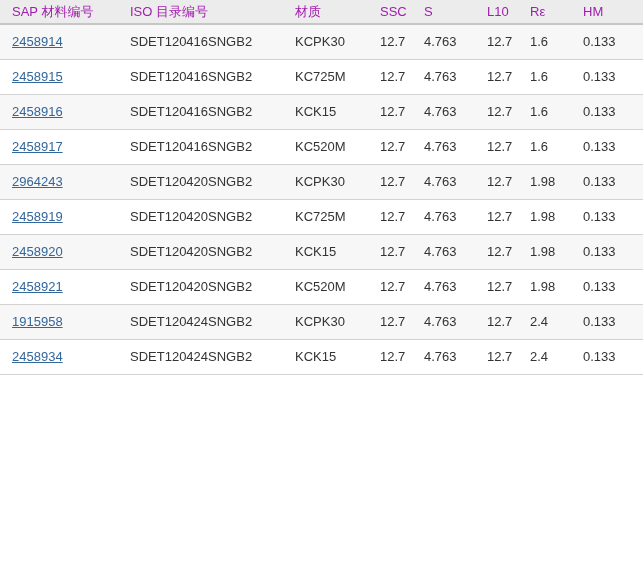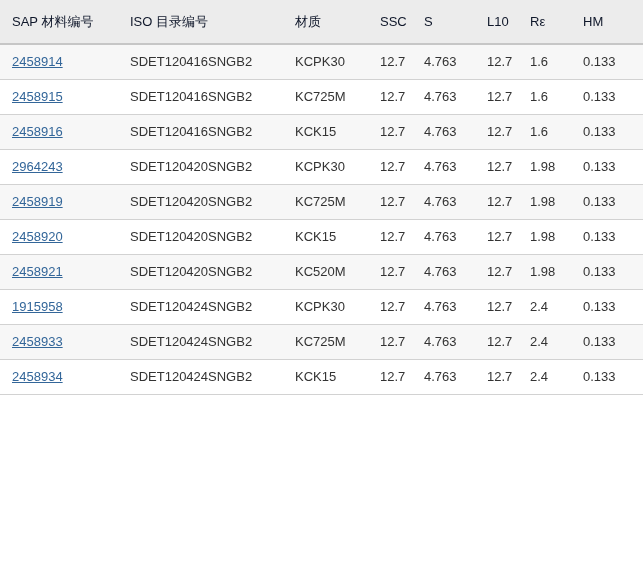--- a/index.html
+++ b/index.html
@@ -16,25 +16,25 @@
     font-size: 13px;
     color: #333333;
   }
   table.product-table {
     width: 643px;
     border-collapse: collapse;
     table-layout: fixed;
   }
   table.product-table th {
     background: #ececec;
-    color: #0f172a;
+    color: #a21caf;
     font-weight: normal;
     font-size: 13px;
     text-align: left;
-    height: 44px;
+    height: 24px;
     padding: 0 4px 0 12px;
     border-bottom: 2px solid #c6c6c6;
     white-space: nowrap;
     overflow: hidden;
   }
   table.product-table td {
     height: 35px;
     padding: 0 4px 0 12px;
     border-bottom: 1px solid #d2d2d2;
     white-space: nowrap;
@@ -101,20 +101,30 @@
         <td><a href="#" class="sap-link">2458916</a></td>
         <td>SDET120416SNGB2</td>
         <td>KCK15</td>
         <td>12.7</td>
         <td>4.763</td>
         <td>12.7</td>
         <td>1.6</td>
         <td>0.133</td>
       </tr>
       <tr>
+        <td><a href="#" class="sap-link">2458917</a></td>
+        <td>SDET120416SNGB2</td>
+        <td>KC520M</td>
+        <td>12.7</td>
+        <td>4.763</td>
+        <td>12.7</td>
+        <td>1.6</td>
+        <td>0.133</td>
+      </tr>
+      <tr>
         <td><a href="#" class="sap-link">2964243</a></td>
         <td>SDET120420SNGB2</td>
         <td>KCPK30</td>
         <td>12.7</td>
         <td>4.763</td>
         <td>12.7</td>
         <td>1.98</td>
         <td>0.133</td>
       </tr>
       <tr>
@@ -151,30 +161,20 @@
         <td><a href="#" class="sap-link">1915958</a></td>
         <td>SDET120424SNGB2</td>
         <td>KCPK30</td>
         <td>12.7</td>
         <td>4.763</td>
         <td>12.7</td>
         <td>2.4</td>
         <td>0.133</td>
       </tr>
       <tr>
-        <td><a href="#" class="sap-link">2458933</a></td>
-        <td>SDET120424SNGB2</td>
-        <td>KC725M</td>
-        <td>12.7</td>
-        <td>4.763</td>
-        <td>12.7</td>
-        <td>2.4</td>
-        <td>0.133</td>
-      </tr>
-      <tr>
         <td><a href="#" class="sap-link">2458934</a></td>
         <td>SDET120424SNGB2</td>
         <td>KCK15</td>
         <td>12.7</td>
         <td>4.763</td>
         <td>12.7</td>
         <td>2.4</td>
         <td>0.133</td>
       </tr>
     </tbody>

